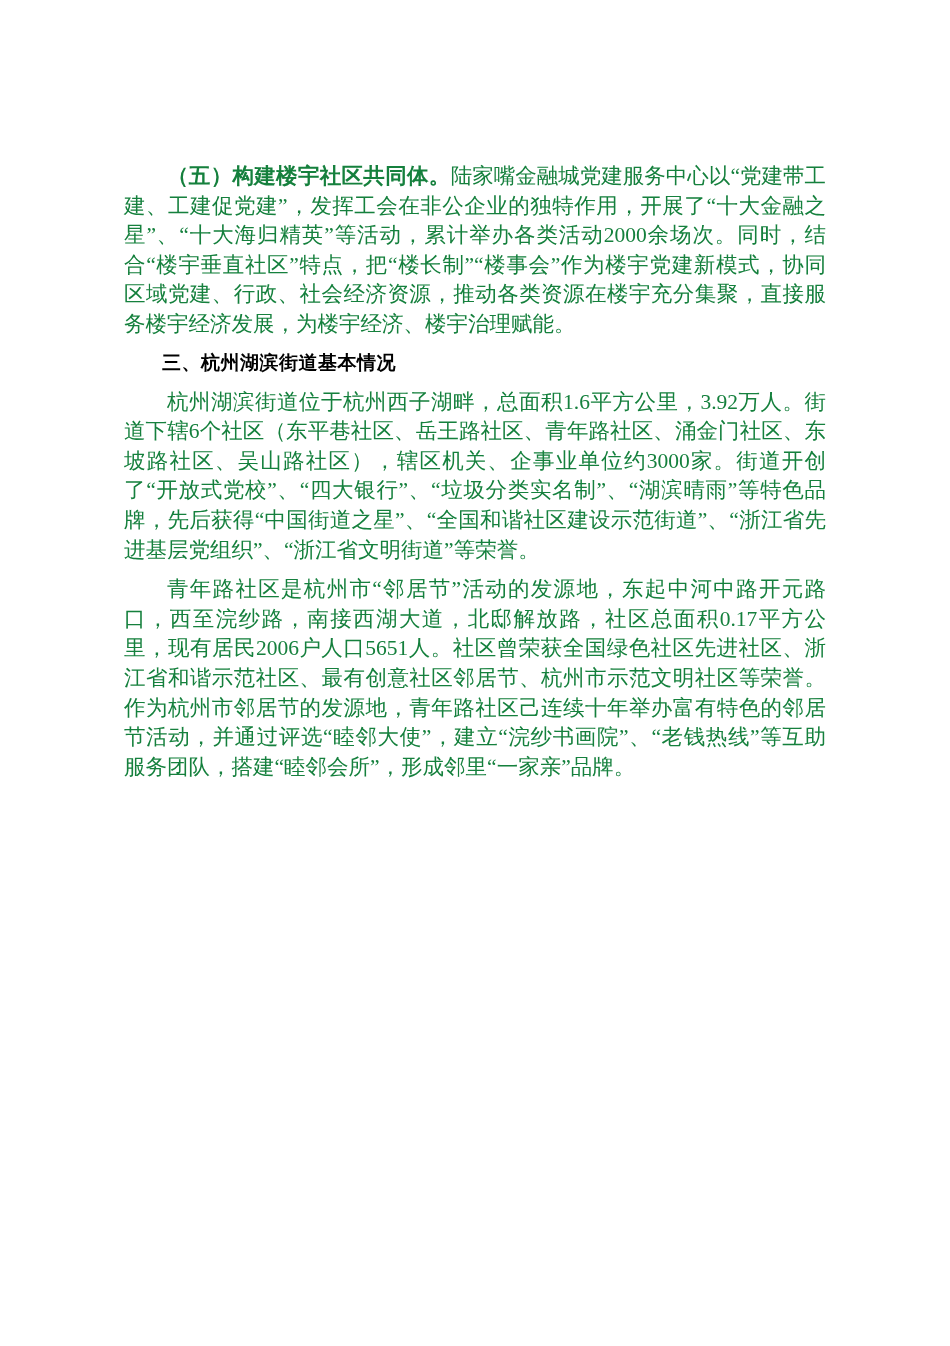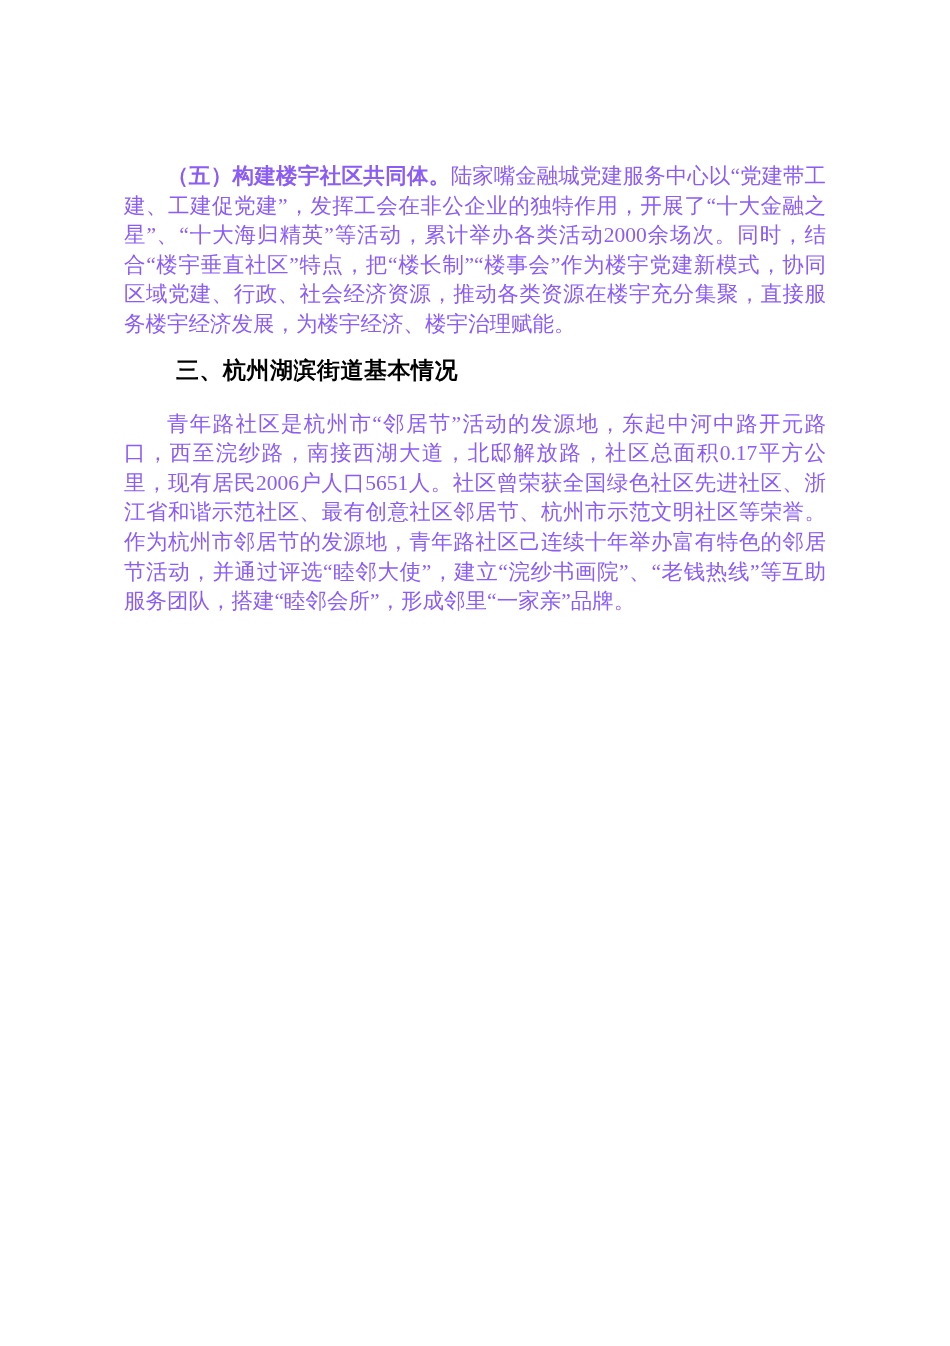--- a/index.html
+++ b/index.html
@@ -36,45 +36,45 @@
   
   .para {
     margin: 0 0 0 0;
     font-size: 21.5px;
     line-height: 29.6px;
     text-align: justify;
     text-justify: inter-character;
     text-indent: 2em;
     letter-spacing: 0px;
     word-break: break-all;
-    color: #8b5cf6;
+    color: #15803d;
   }
 
   
   .gap-before-heading {
     height: 9px;
   }
   .gap-after-heading {
     height: 8px;
   }
   .gap-para {
     height: 10px;
   }
 
   
   .heading {
-    font-size: 23px;
+    font-size: 19px;
     line-height: 31px;
     font-weight: bold;
     text-indent: 2em;
     text-align: left;
     letter-spacing: 0.5px;
     color: #000000;
-    font-family: Liberation Sans, sans-serif;
-    margin: 6px;
+    font-family: Liberation Mono, monospace;
+    margin: 0;
   }
 
   
   .run-bold {
     font-weight: bold;
     font-family: "Liberation Sans", "DejaVu Sans", sans-serif;
     letter-spacing: 0.3px;
   }
 
   .run-normal {
@@ -88,20 +88,21 @@
   <div class="content">
 
     <p class="para"><span class="run-bold">（五）构建楼宇社区共同体。</span><span class="run-normal">陆家嘴金融城党建服务中心以“党建带工建、工建促党建”，发挥工会在非公企业的独特作用，开展了“十大金融之星”、“十大海归精英”等活动，累计举办各类活动2000余场次。同时，结合“楼宇垂直社区”特点，把“楼长制”“楼事会”作为楼宇党建新模式，协同区域党建、行政、社会经济资源，推动各类资源在楼宇充分集聚，直接服务楼宇经济发展，为楼宇经济、楼宇治理赋能。</span></p>
 
     <div class="gap-before-heading"></div>
 
     <p class="heading">三、杭州湖滨街道基本情况</p>
 
     <div class="gap-after-heading"></div>
 
+    <p class="para">杭州湖滨街道位于杭州西子湖畔，总面积1.6平方公里，3.92万人。街道下辖6个社区（东平巷社区、岳王路社区、青年路社区、涌金门社区、东坡路社区、吴山路社区），辖区机关、企事业单位约3000家。街道开创了“开放式党校”、“四大银行”、“垃圾分类实名制”、“湖滨晴雨”等特色品牌，先后获得“中国街道之星”、“全国和谐社区建设示范街道”、“浙江省先进基层党组织”、“浙江省文明街道”等荣誉。</p>
 
     <div class="gap-para"></div>
 
     <p class="para">青年路社区是杭州市“邻居节”活动的发源地，东起中河中路开元路口，西至浣纱路，南接西湖大道，北邸解放路，社区总面积0.17平方公里，现有居民2006户人口5651人。社区曾荣获全国绿色社区先进社区、浙江省和谐示范社区、最有创意社区邻居节、杭州市示范文明社区等荣誉。作为杭州市邻居节的发源地，青年路社区己连续十年举办富有特色的邻居节活动，并通过评选“睦邻大使”，建立“浣纱书画院”、“老钱热线”等互助服务团队，搭建“睦邻会所”，形成邻里“一家亲”品牌。</p>
 
     <div class="gap-before-heading"></div>
 
 
   </div>
 </div>

